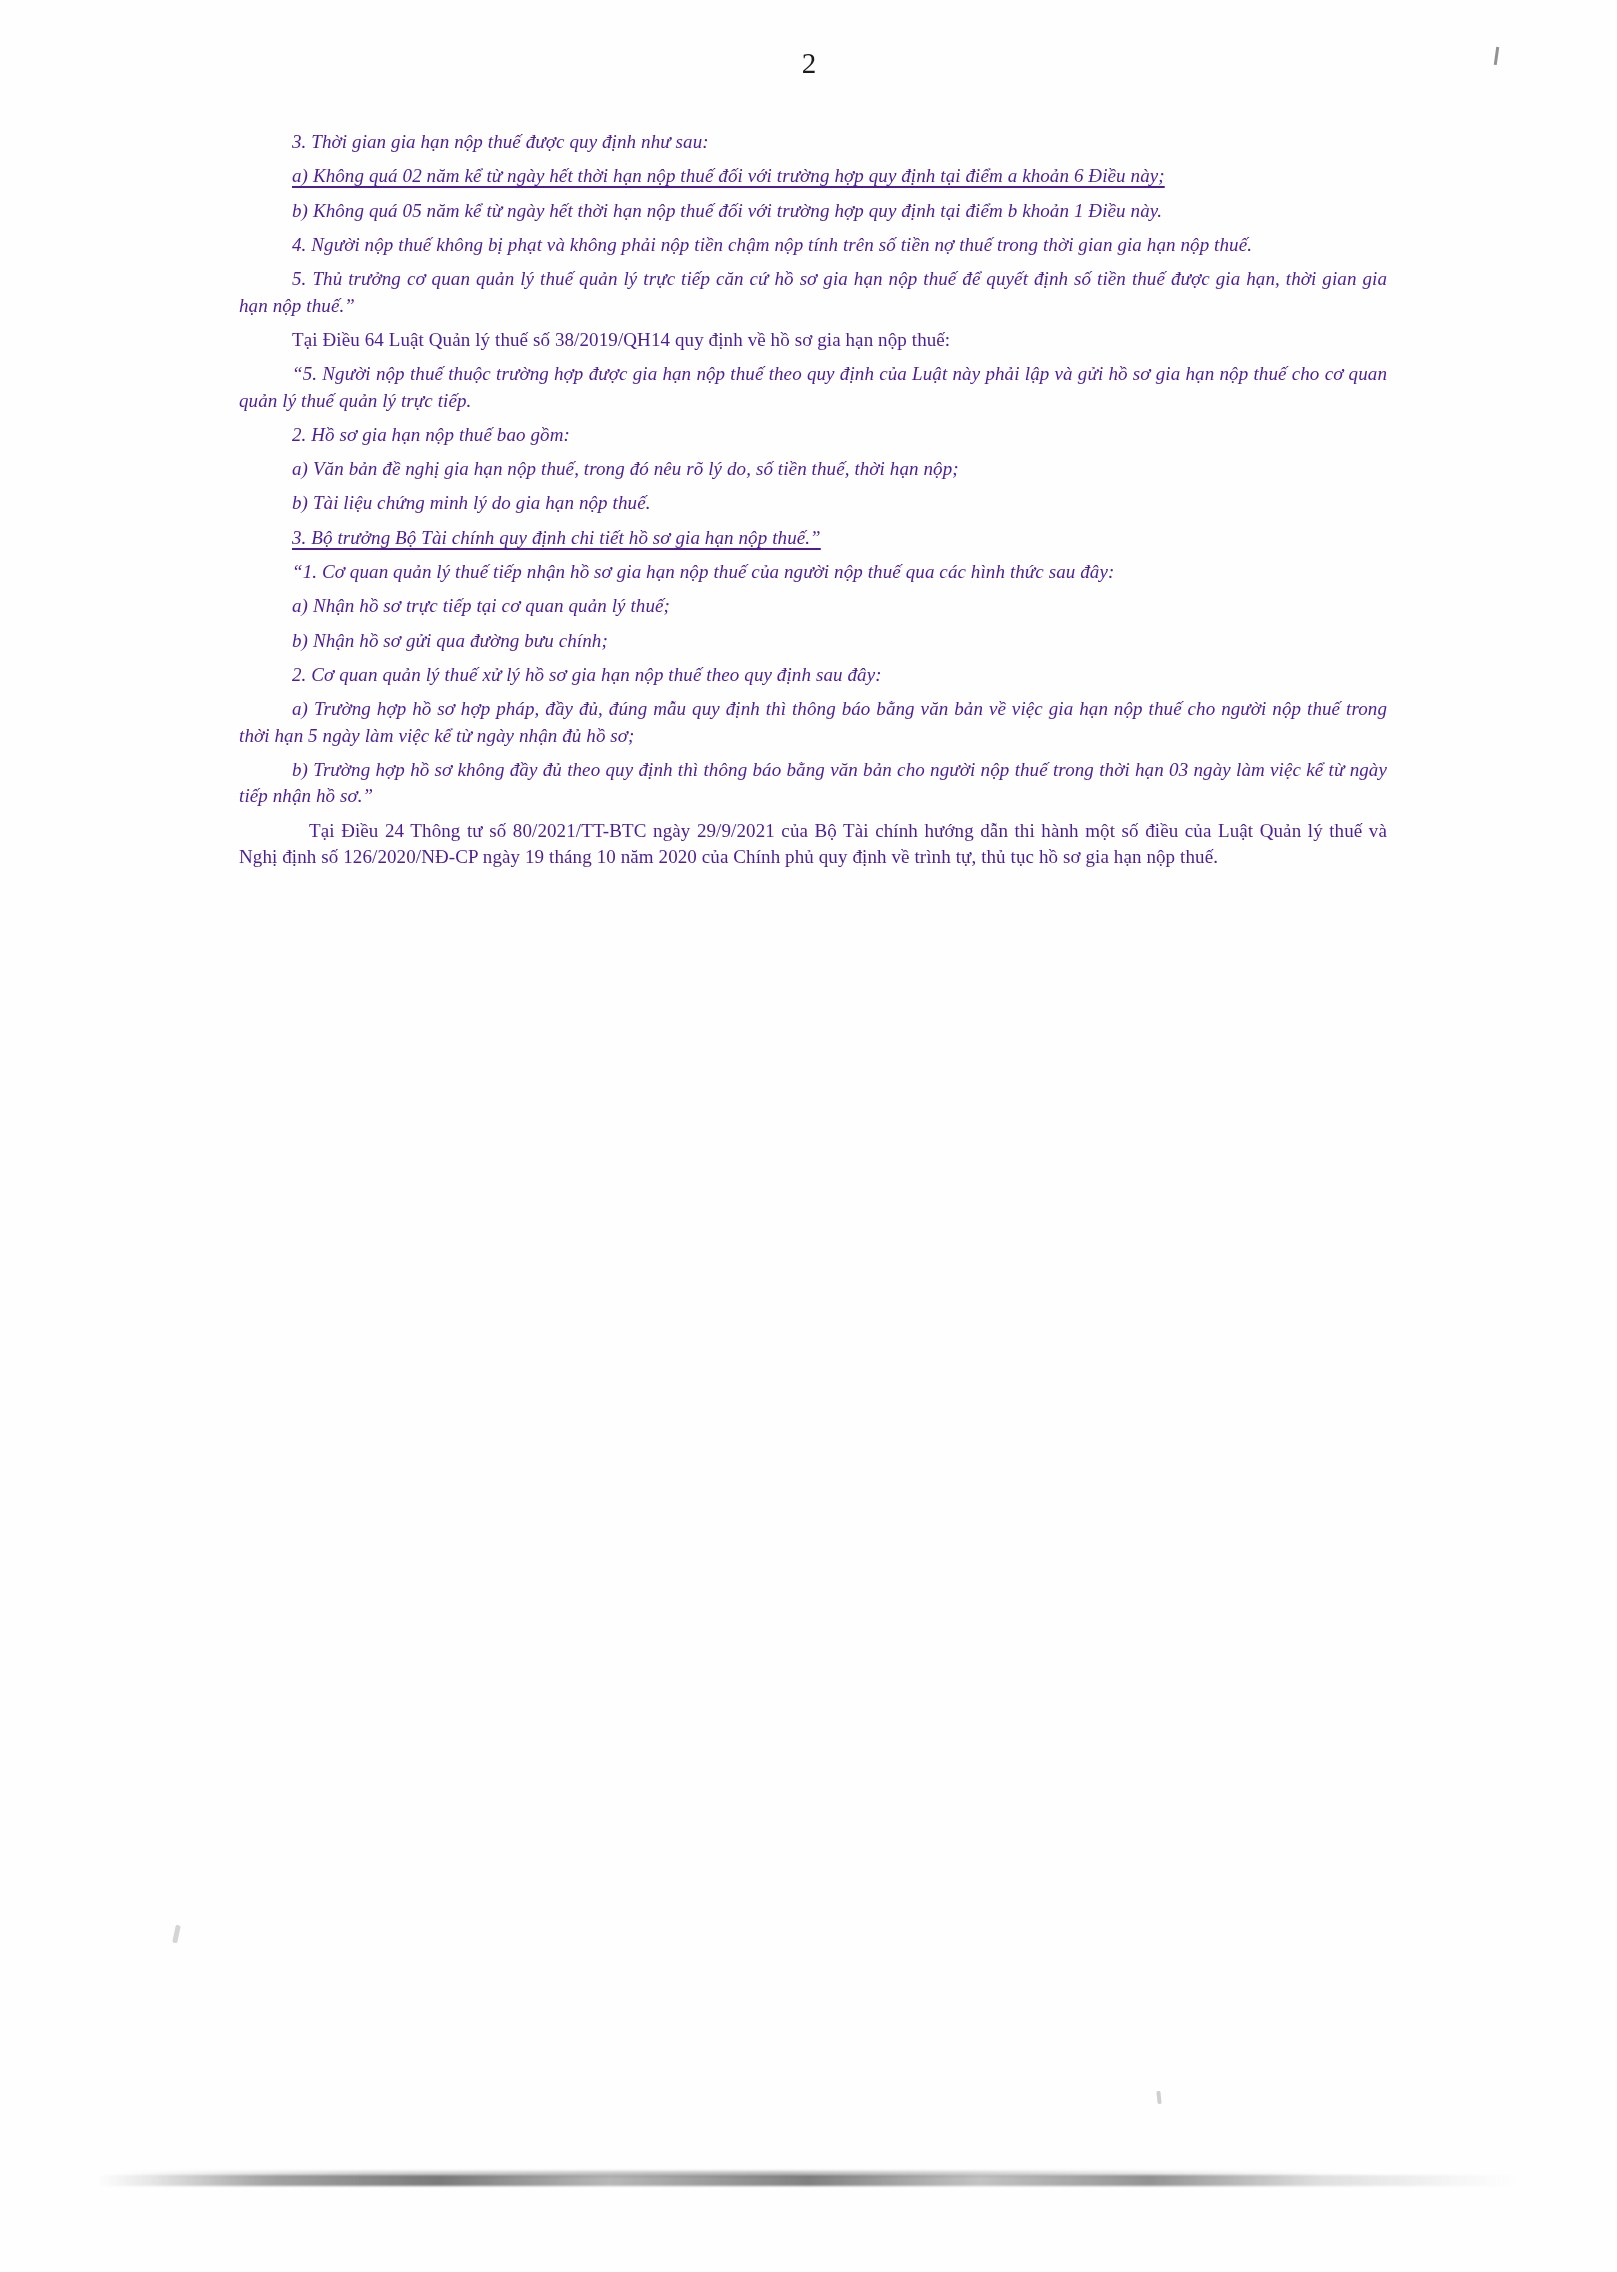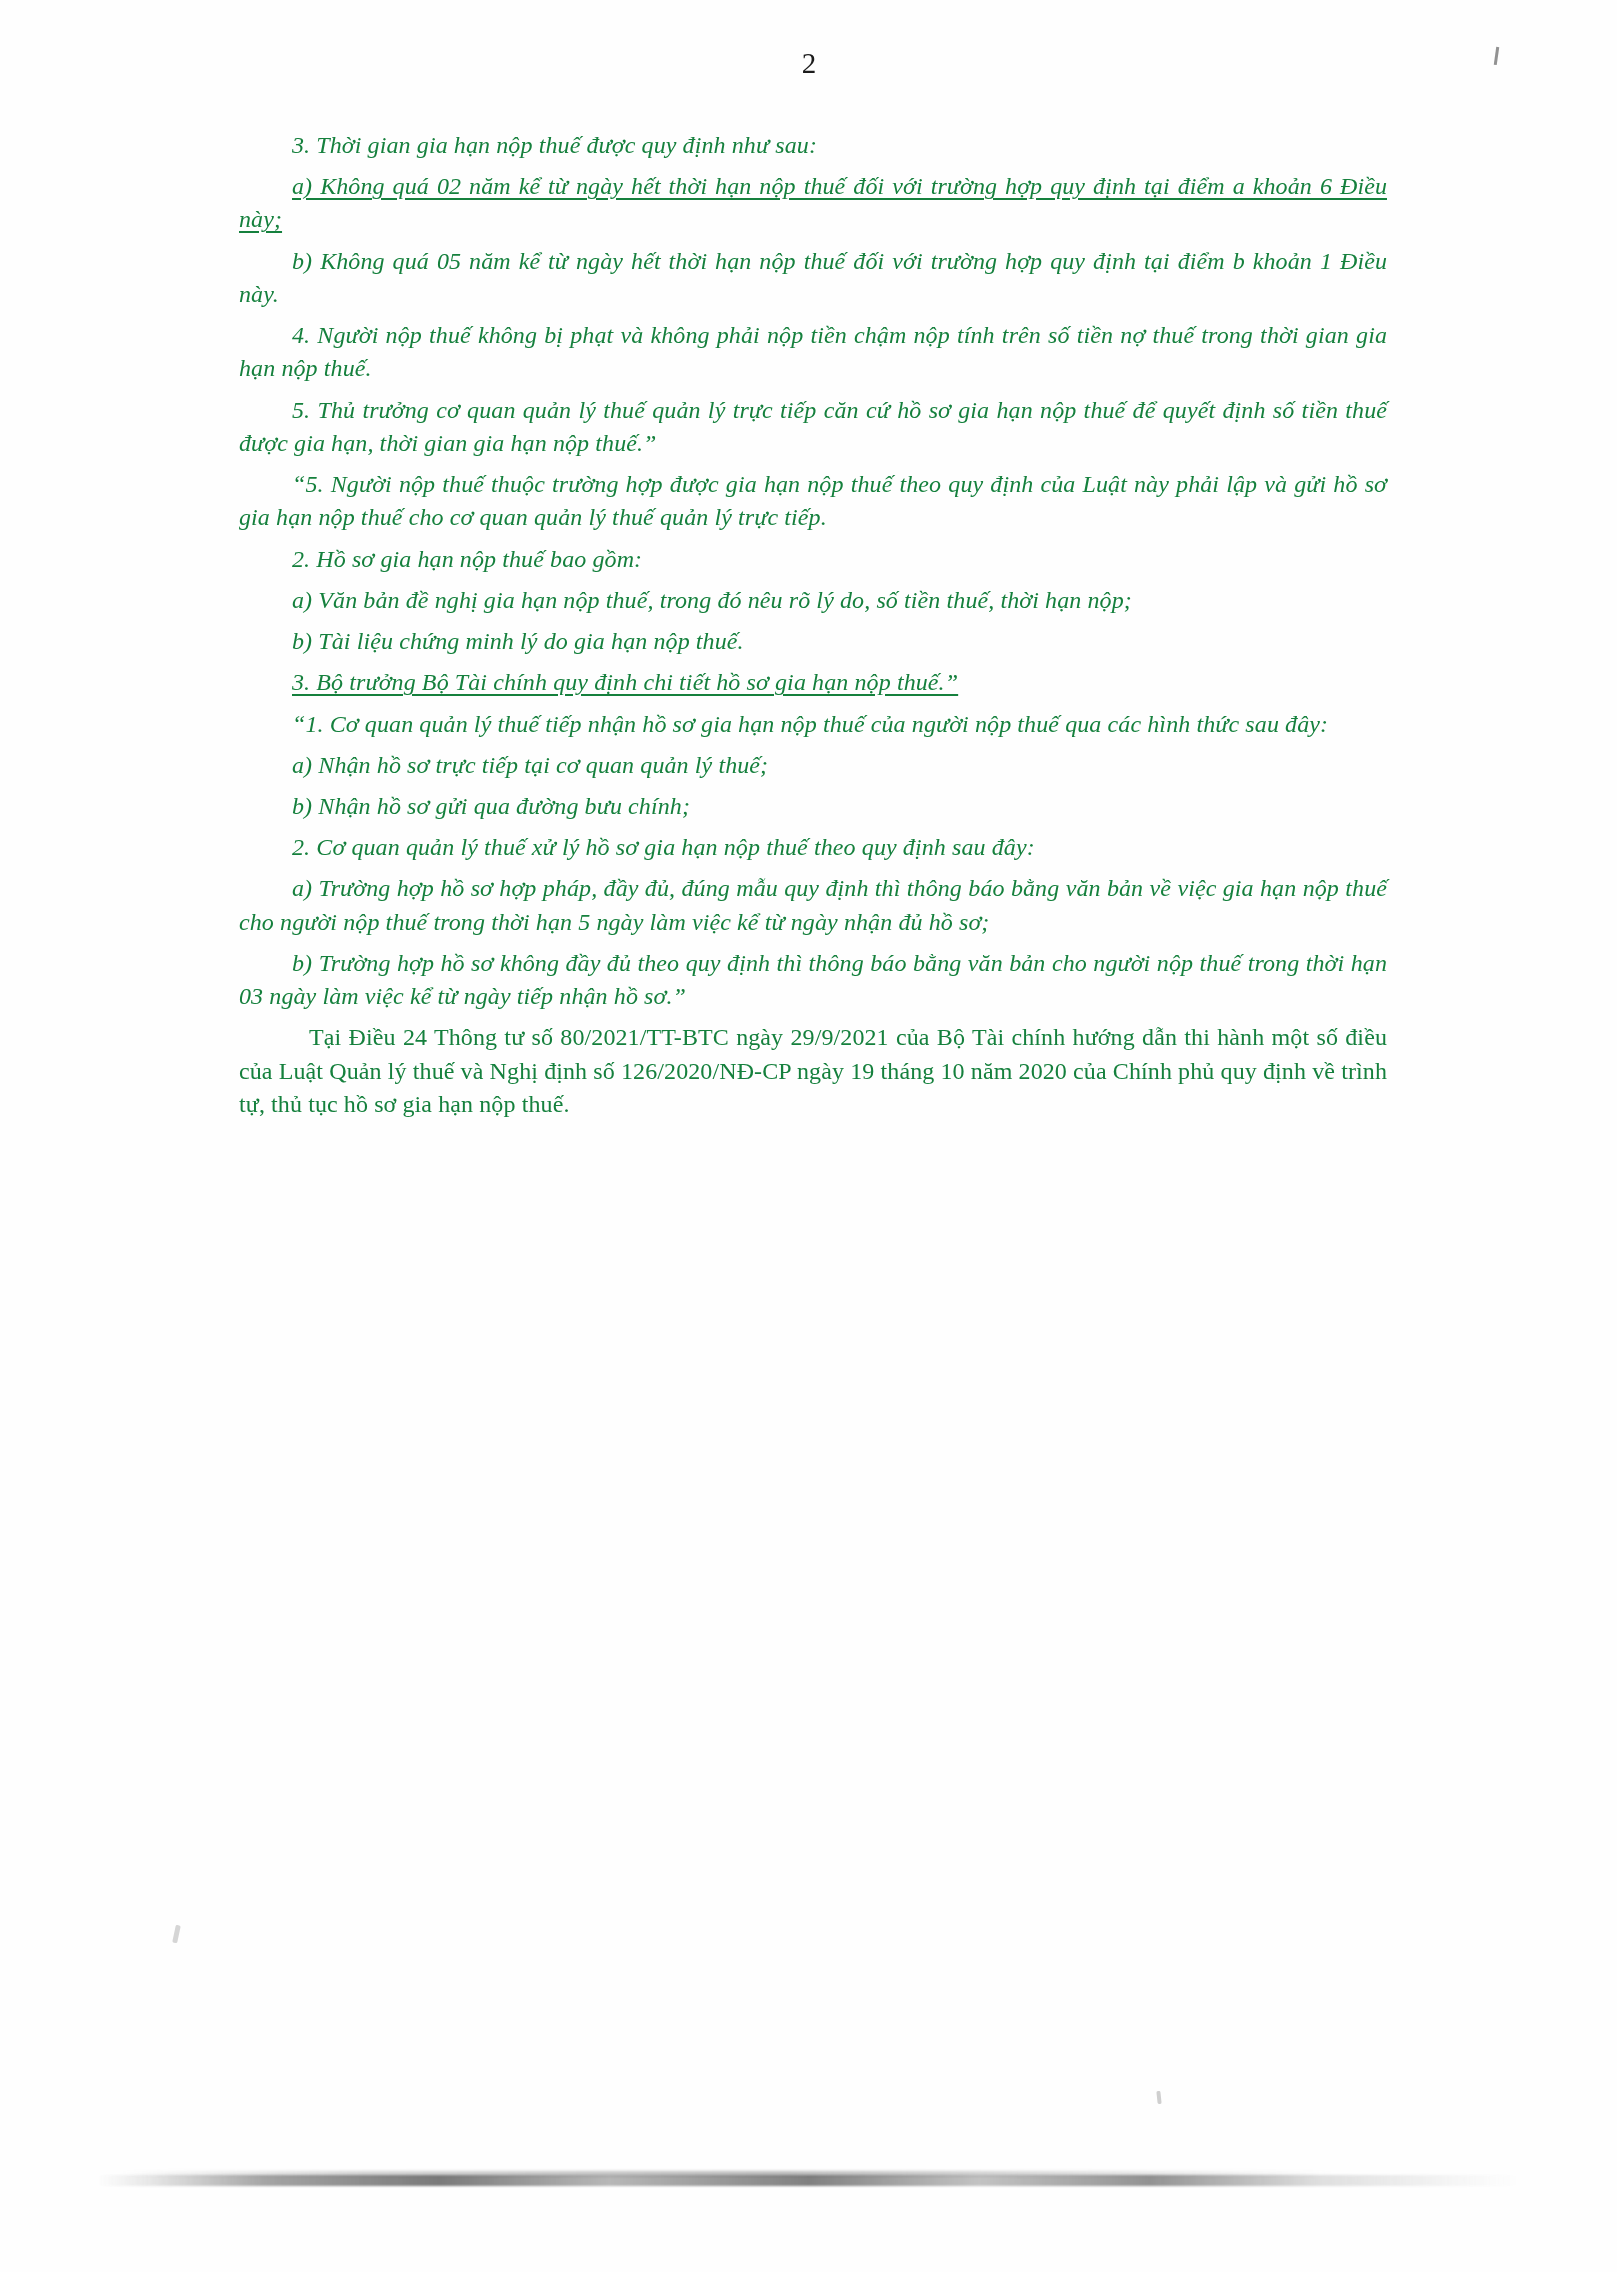--- a/index.html
+++ b/index.html
@@ -41,25 +41,25 @@
     opacity: .75;
   }
   .doc-body {
     position: absolute;
     top: 129px;
     left: 239px;
     width: 1148px;
   }
   p {
     margin: 0 0 3.2px 0;
-    font-size: 24px;
+    font-size: 19px;
     line-height: 1.385;
     text-align: justify;
     text-justify: inter-word;
-    color: #15803d;
+    color: #4c1d95;
     letter-spacing: 0.1px;
   }
   p.indent {
     text-indent: 53px;
   }
   p.indent-big {
     text-indent: 70px;
   }
   .it {
     font-style: italic;
@@ -125,20 +125,21 @@
     <p class="indent it gap-sm">3. Thời gian gia hạn nộp thuế được quy định như sau:</p>
 
     <p class="indent it ul gap-sm">a) Không quá 02 năm kể từ ngày hết thời hạn nộp thuế đối với trường hợp quy định tại điểm a khoản 6 Điều này;</p>
 
     <p class="indent it gap-sm">b) Không quá 05 năm kể từ ngày hết thời hạn nộp thuế đối với trường hợp quy định tại điểm b khoản 1 Điều này.</p>
 
     <p class="indent it gap-sm">4. Người nộp thuế không bị phạt và không phải nộp tiền chậm nộp tính trên số tiền nợ thuế trong thời gian gia hạn nộp thuế.</p>
 
     <p class="indent it gap-sm">5. Thủ trưởng cơ quan quản lý thuế quản lý trực tiếp căn cứ hồ sơ gia hạn nộp thuế để quyết định số tiền thuế được gia hạn, thời gian gia hạn nộp thuế.”</p>
 
+    <p class="indent gap-sm">Tại Điều 64 Luật Quản lý thuế số 38/2019/QH14 quy định về hồ sơ gia hạn nộp thuế:</p>
 
     <p class="indent it gap-sm">“5. Người nộp thuế thuộc trường hợp được gia hạn nộp thuế theo quy định của Luật này phải lập và gửi hồ sơ gia hạn nộp thuế cho cơ quan quản lý thuế quản lý trực tiếp.</p>
 
     <p class="indent it gap-sm">2. Hồ sơ gia hạn nộp thuế bao gồm:</p>
 
     <p class="indent it gap-sm">a) Văn bản đề nghị gia hạn nộp thuế, trong đó nêu rõ lý do, số tiền thuế, thời hạn nộp;</p>
 
     <p class="indent it gap-sm">b) Tài liệu chứng minh lý do gia hạn nộp thuế.</p>
 
     <p class="indent it ul gap-sm">3. Bộ trưởng Bộ Tài chính quy định chi tiết hồ sơ gia hạn nộp thuế.”</p>

